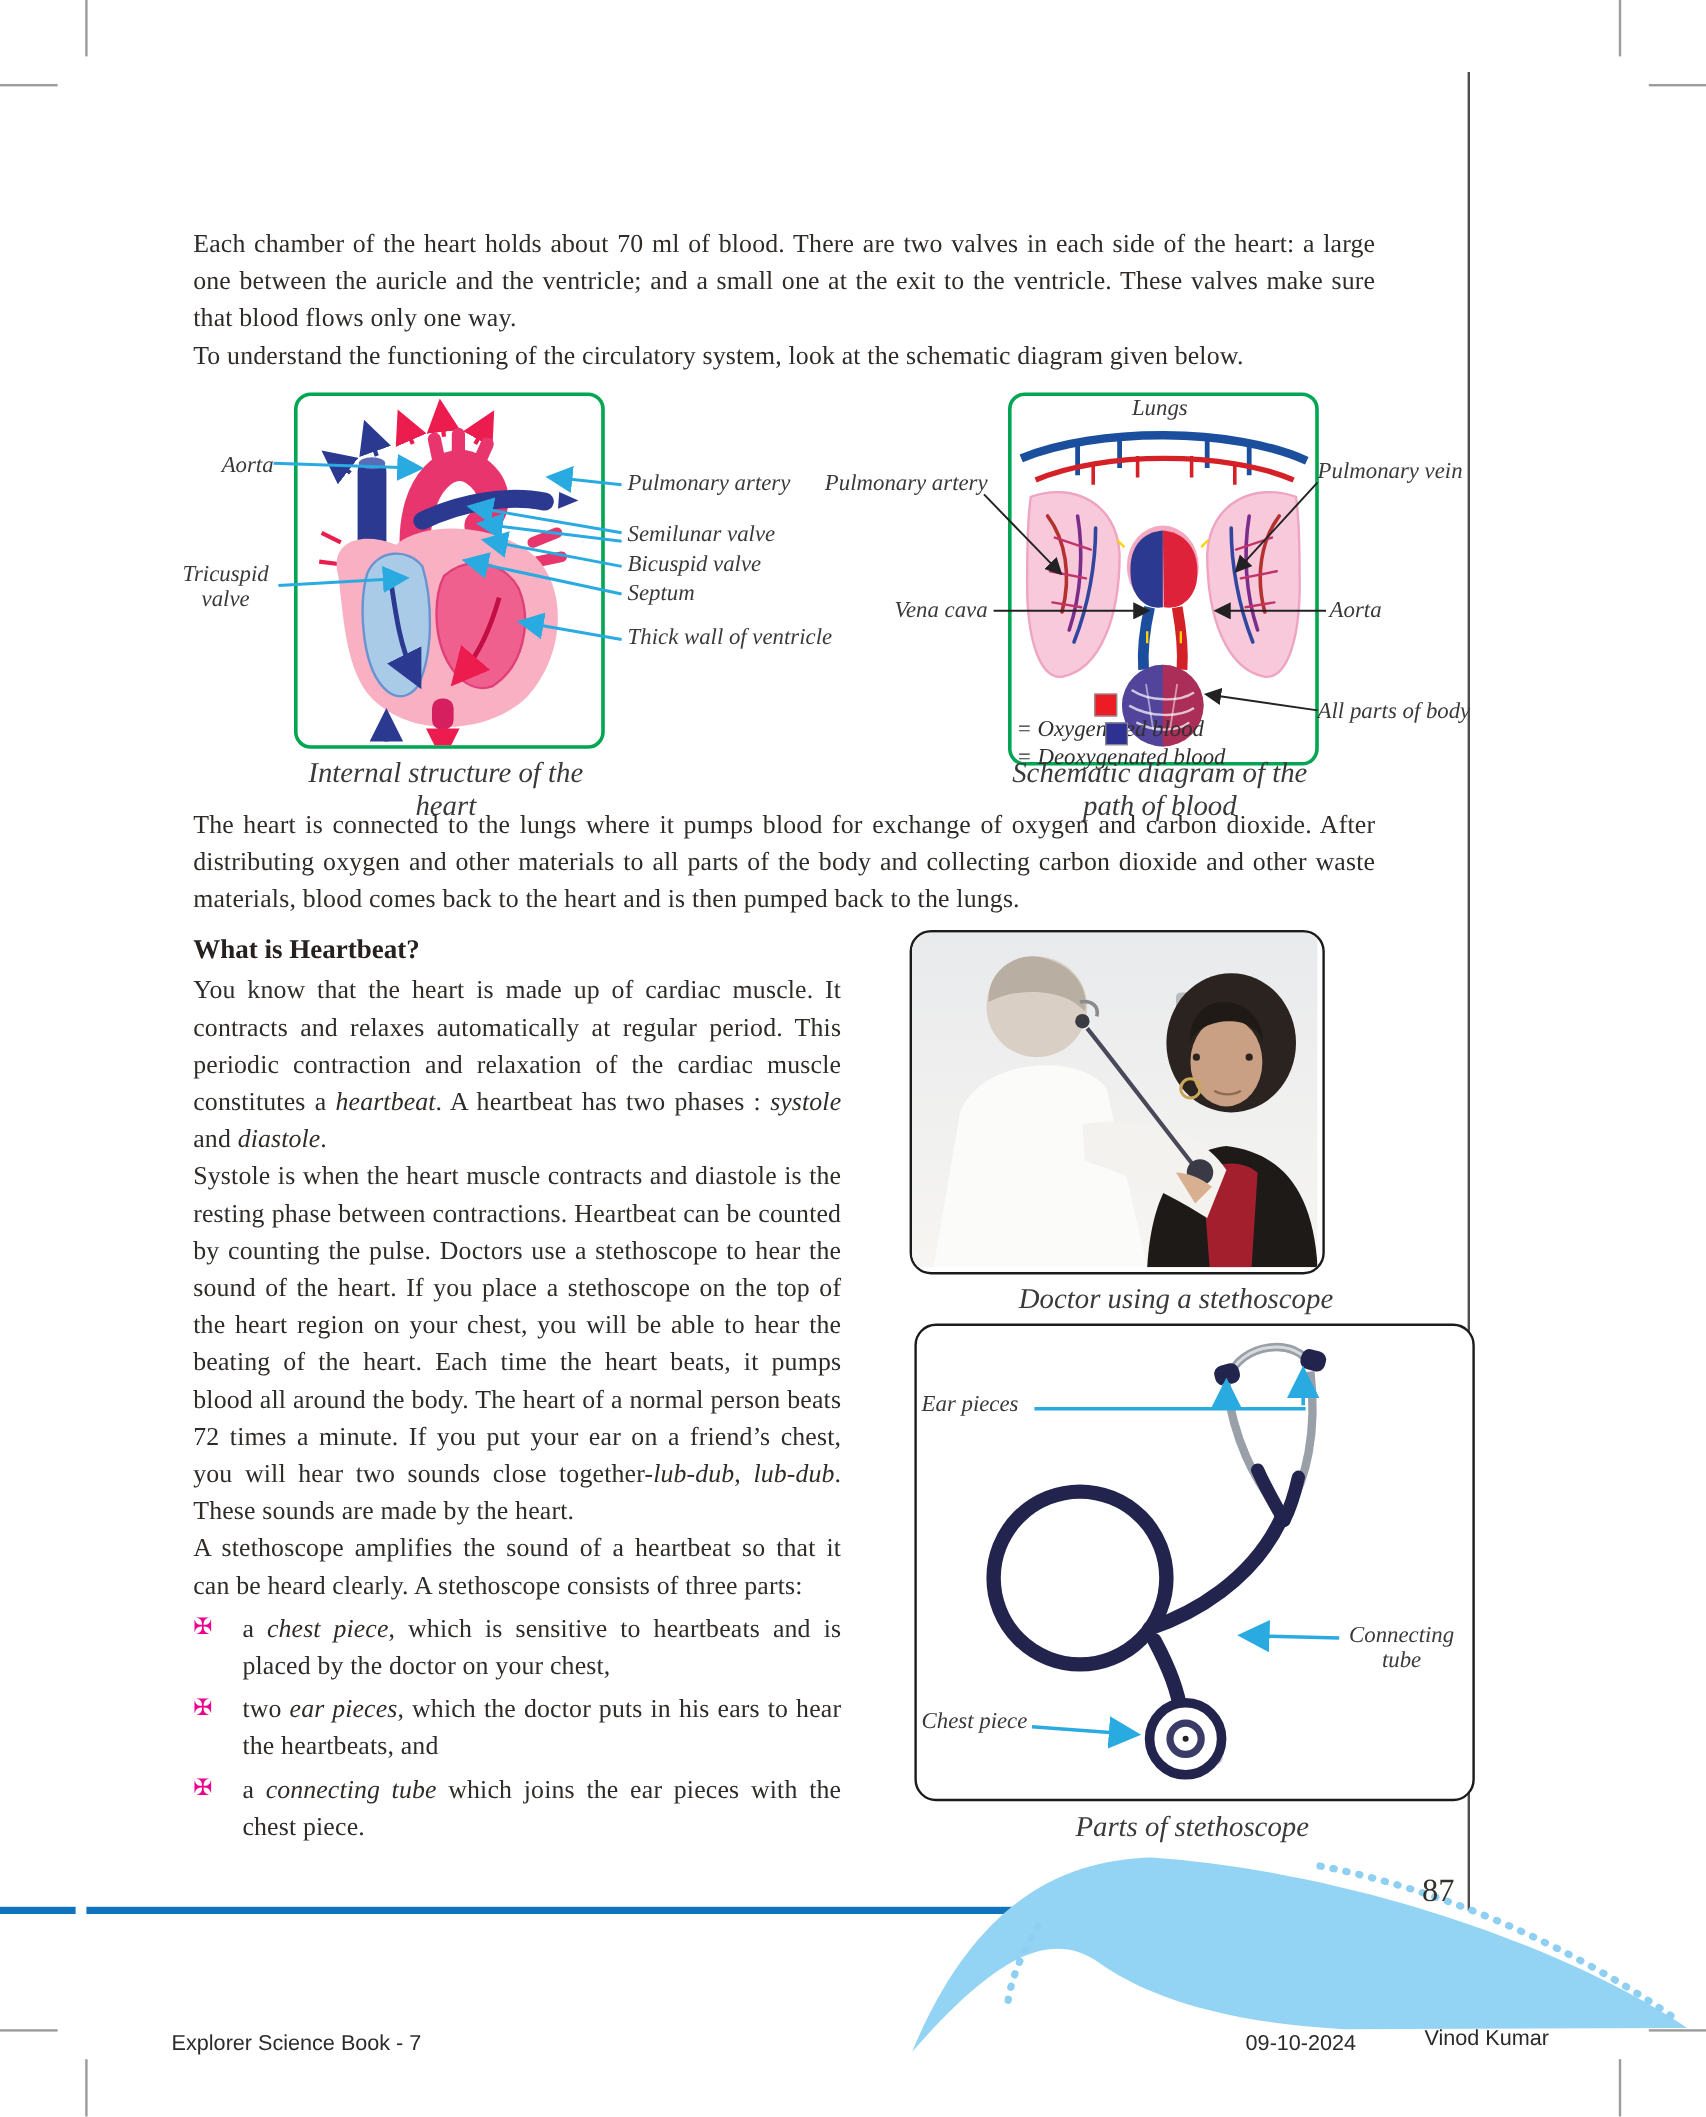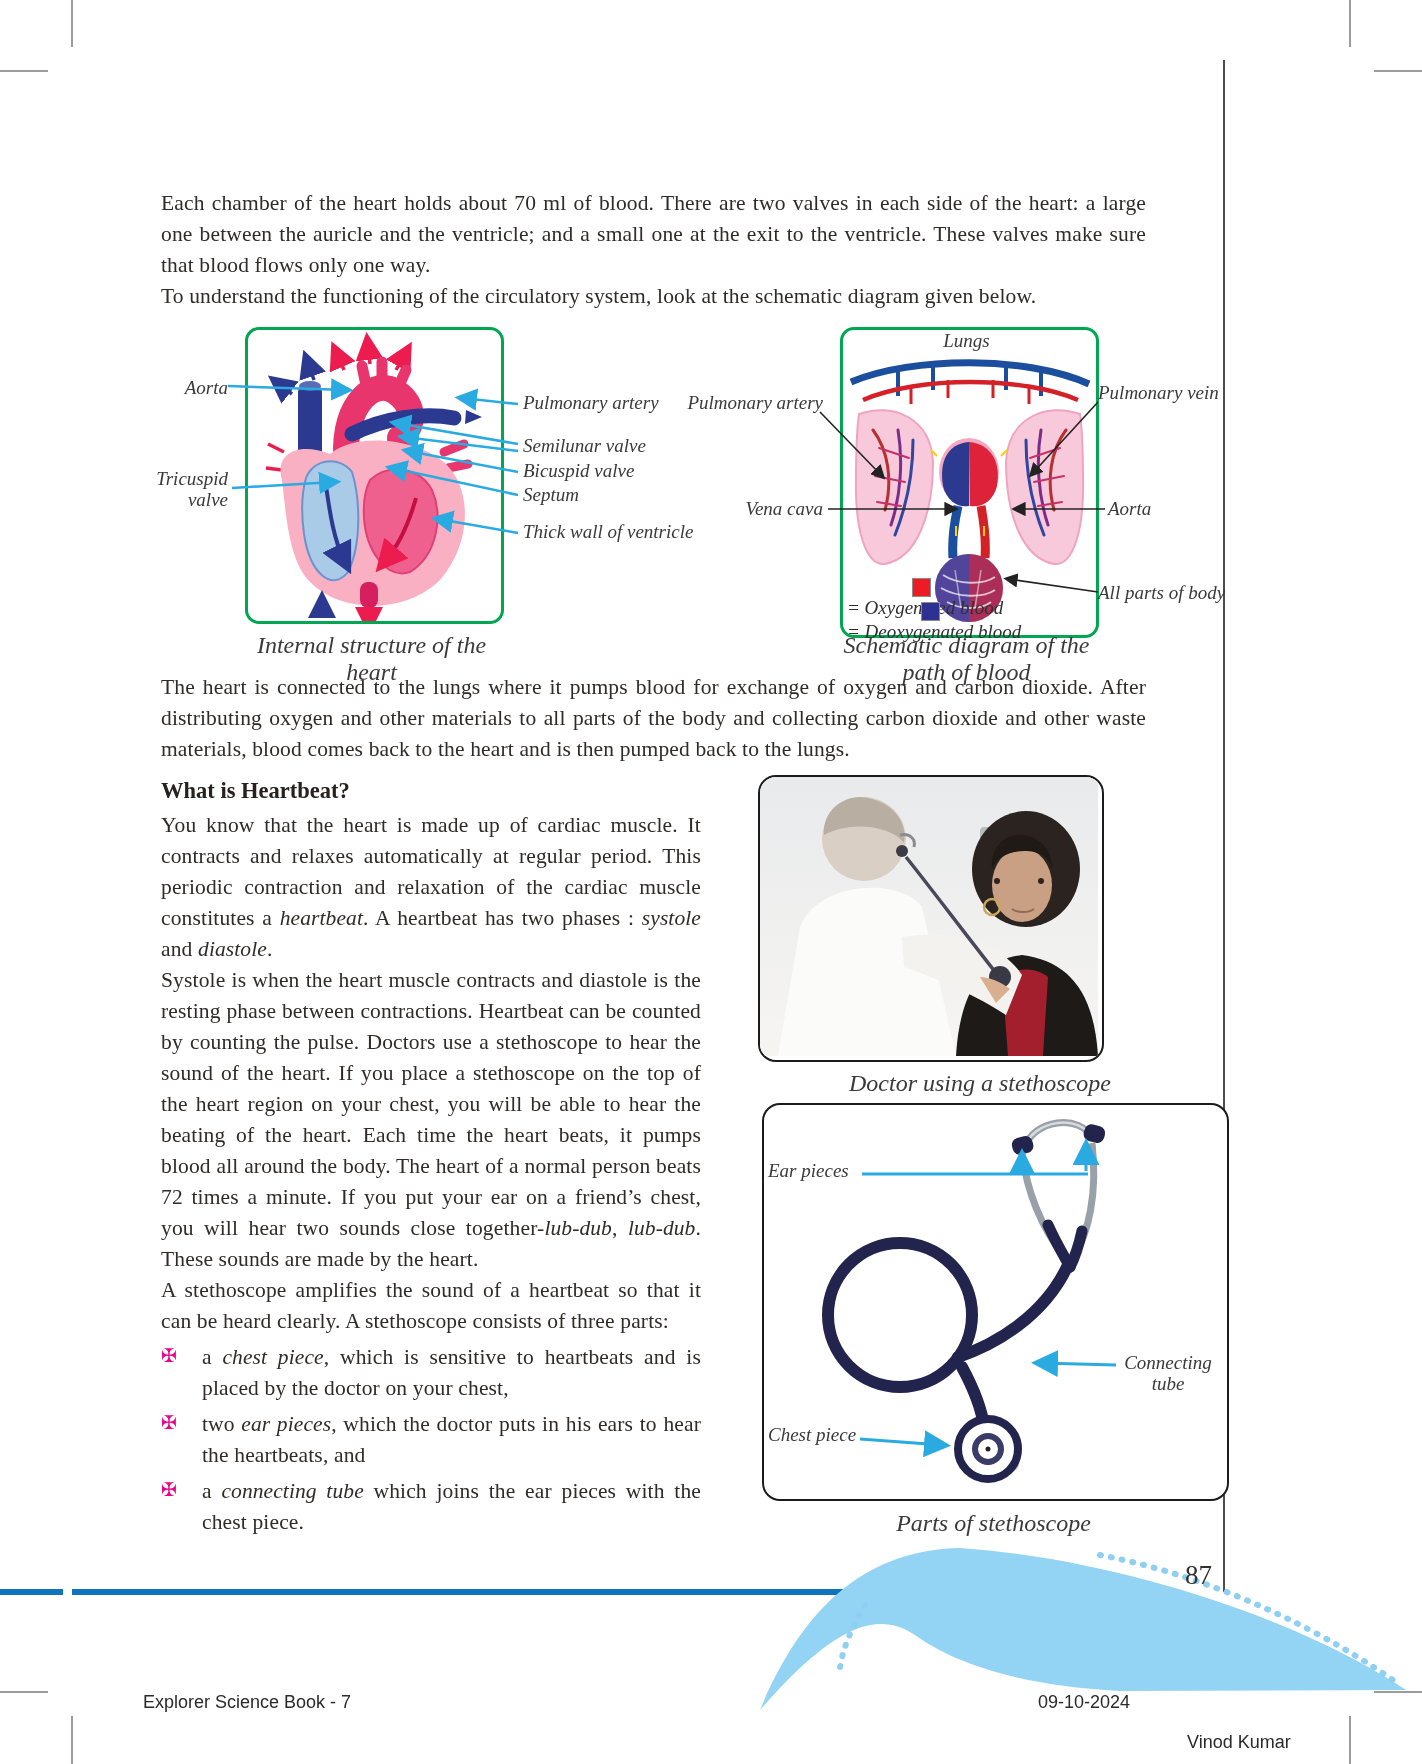--- a/index.html
+++ b/index.html
@@ -75,21 +75,21 @@
       <path d="M58,148 C66,128 92,126 104,142 C112,168 114,214 100,242 C84,262 62,244 56,204 C53,182 54,162 58,148 Z" fill="#a9cbe8" stroke="#6b93cf" stroke-width="2"></path>
       <path d="M78,156 C82,184 86,210 96,230" fill="none" stroke="#2b3990" stroke-width="4" marker-end="url(#mBlu)"></path>
       <path d="M122,150 C142,132 172,138 184,160 C196,188 188,226 162,242 C138,250 118,220 116,188 C115,172 117,160 122,150 Z" fill="#f0608f" stroke="#e0407a" stroke-width="2"></path>
       <path d="M168,168 C160,196 150,216 138,230" fill="none" stroke="#c40f45" stroke-width="4" marker-end="url(#mRed)"></path>
       <rect x="112" y="252" width="18" height="26" rx="8" fill="#d61f5e"></rect>
       <path d="M121,278 L121,291" stroke="#ed1c4f" stroke-width="3.5" marker-end="url(#mRed)"></path>
       <path d="M74,288 L74,274" stroke="#2b3990" stroke-width="3.5" marker-end="url(#mBlu)"></path>
     </svg>
   </div>
   <div class="abs lbl" style="left:150px;top:377px;width:78px;text-align:right;">Aorta</div>
-  <div class="abs lbl" style="left:148px;top:468px;width:80px;text-align:right;">Tricuspid valve</div>
+  <div class="abs lbl" style="left:148px;top:468px;width:80px;text-align:center;">Tricuspid valve</div>
   <div class="abs lbl" style="left:523px;top:392px;width:180px;">Pulmonary artery</div>
   <div class="abs lbl" style="left:523px;top:435px;width:180px;">Semilunar valve</div>
   <div class="abs lbl" style="left:523px;top:460px;width:180px;">Bicuspid valve</div>
   <div class="abs lbl" style="left:523px;top:484px;width:180px;">Septum</div>
   <div class="abs lbl" style="left:523px;top:521px;width:220px;">Thick wall of ventricle</div>
   <div class="abs cap" style="left:245px;top:632px;width:253px;">Internal structure of the heart</div>
 
   <div class="abs greenbox" style="left:840px;top:327px;width:253px;height:305px;">
     <svg width="253" height="305" viewBox="0 0 253 305">
       <g>
@@ -276,15 +276,15 @@
 
   <svg class="abs" style="left:700px;top:1500px;" width="722" height="264" viewBox="0 0 722 264">
     <path d="M60,210 C110,90 180,50 260,48 C430,60 610,125 706,190 L420,191 C310,185 250,160 215,135 C175,108 130,130 60,210 Z" fill="#93d4f4"></path>
     <path d="M400,55 C520,78 630,135 700,185" fill="none" stroke="#8ecff2" stroke-width="6" stroke-linecap="round" stroke-dasharray="1 10"></path>
     <path d="M165,105 C150,130 142,152 140,168" fill="none" stroke="#8ecff2" stroke-width="6" stroke-linecap="round" stroke-dasharray="1 10"></path>
   </svg>
   <div class="abs pageno" style="left:1185px;top:1560px;">87</div>
 
   <div class="abs foot" style="left:143px;top:1692px;">Explorer Science Book - 7</div>
   <div class="abs foot" style="left:1038px;top:1692px;">09-10-2024</div>
-  <div class="abs foot" style="left:1187px;top:1688px;margin-top:44px;">Vinod Kumar</div>
+  <div class="abs foot" style="left:1187px;top:1688px;">Vinod Kumar</div>
 
 </div>
 
 </body></html>

